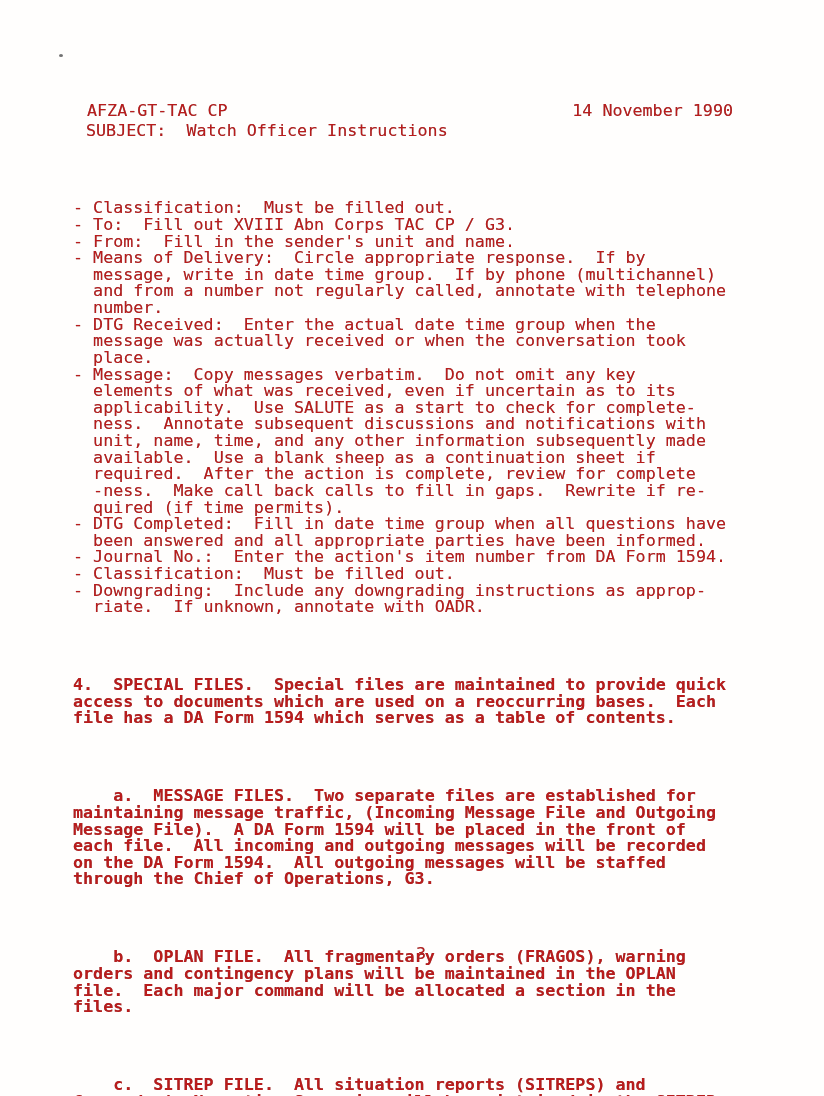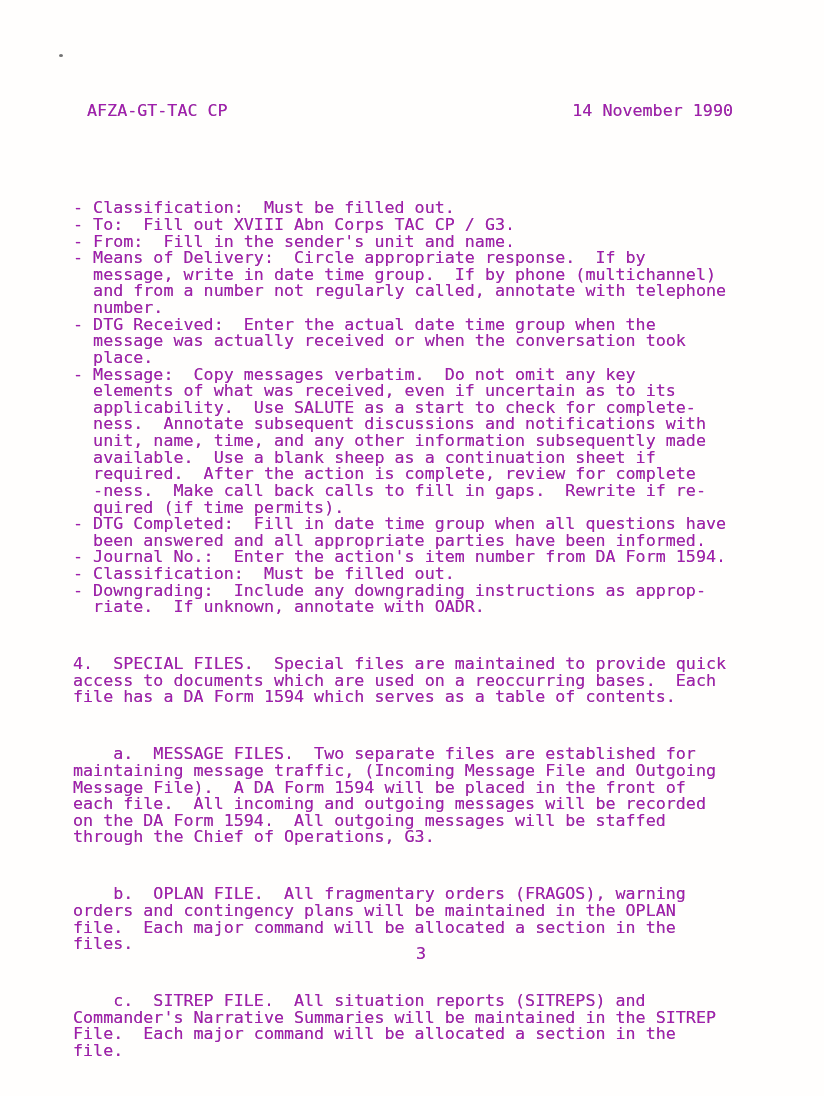--- a/index.html
+++ b/index.html
@@ -5,21 +5,21 @@
   html, body {
     margin: 0;
     padding: 0;
     background: #ffffff;
   }
   .page {
     position: relative;
     width: 824px;
     height: 1096px;
     background: #fffefd;
-    color: #a21caf;
+    color: #b91c1c;
     font-family: "DejaVu Sans Mono", "Liberation Mono", monospace;
     overflow: hidden;
   }
   .type {
     font-size: 16.7px;
     line-height: 16.62px;
     letter-spacing: 0;
     white-space: pre;
     text-shadow: 0 0 0.5px rgba(65,65,65,0.55);
   }
@@ -39,21 +39,22 @@
   .doc-body {
     position: absolute;
     left: 73px;
     top: 166px;
   }
   .doc-body pre {
     margin: 0;
     font-family: inherit;
   }
   .doc-body pre + pre {
-    margin-top: 7px;
+    margin-top: 28px;
+    font-weight: bold;
   }
   .page-number {
     position: absolute;
     left: 416px;
     top: 945px;
   }
   .stray-dot {
     position: absolute;
     left: 59px;
     top: 54px;
@@ -69,20 +70,21 @@
 
 <div class="page">
 
   <div class="stray-dot"></div>
 
   <div class="letterhead-row type">
     <span>AFZA-GT-TAC CP</span>
     <span>14 November 1990</span>
   </div>
 
+  <div class="subject-line type">SUBJECT:  Watch Officer Instructions</div>
 
   <div class="doc-body type">
     <pre>- Classification:  Must be filled out.
 - To:  Fill out XVIII Abn Corps TAC CP / G3.
 - From:  Fill in the sender's unit and name.
 - Means of Delivery:  Circle appropriate response.  If by
   message, write in date time group.  If by phone (multichannel)
   and from a number not regularly called, annotate with telephone
   number.
 - DTG Received:  Enter the actual date time group when the

